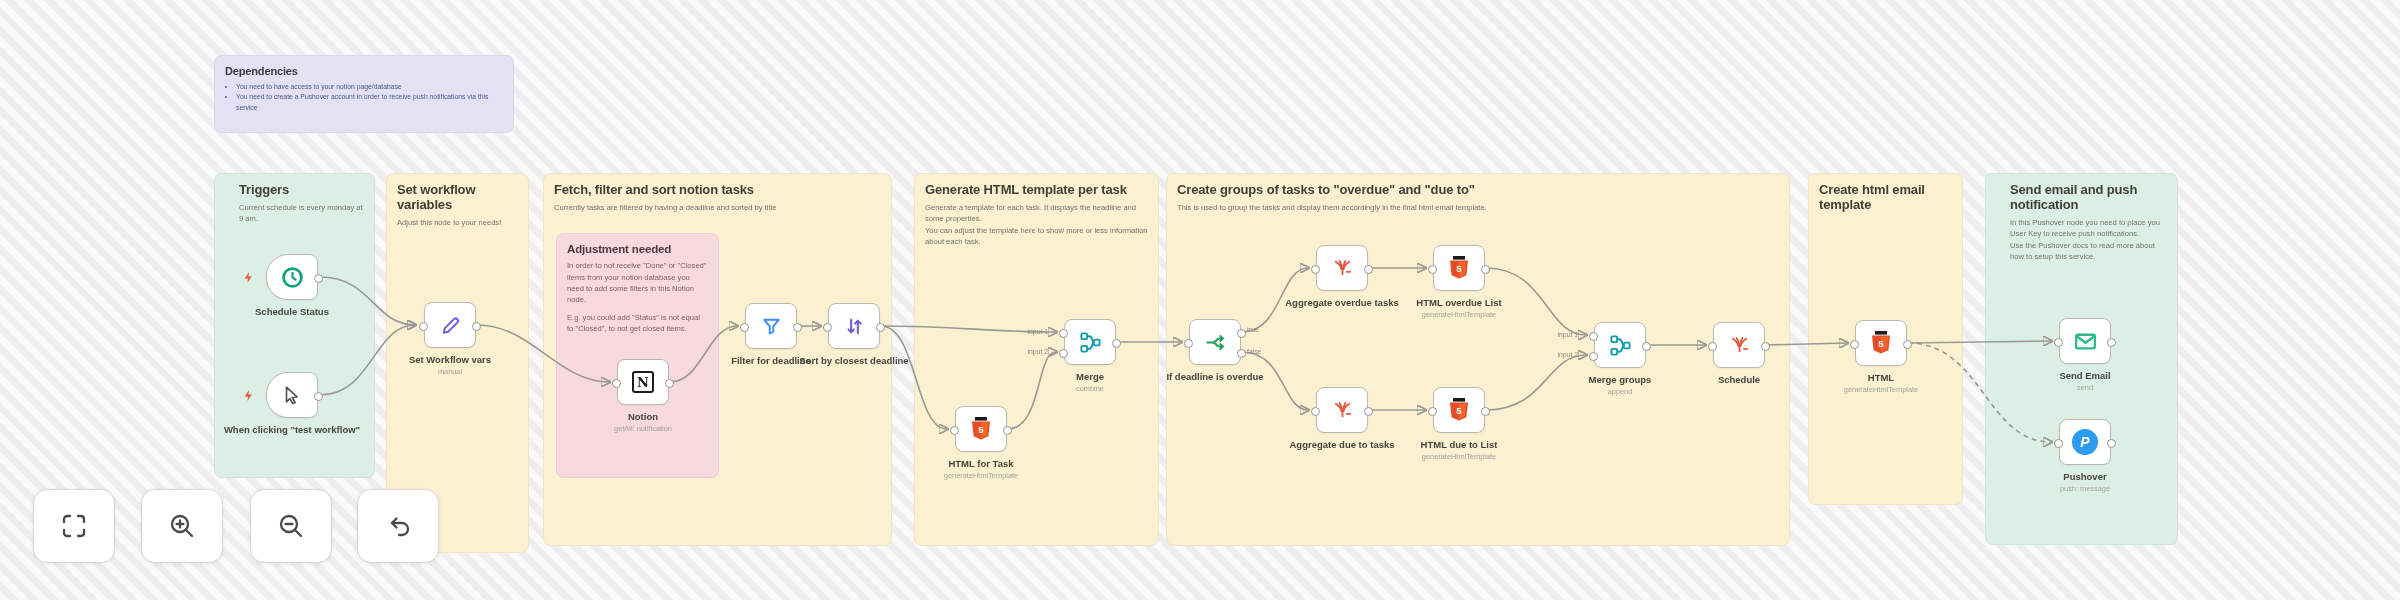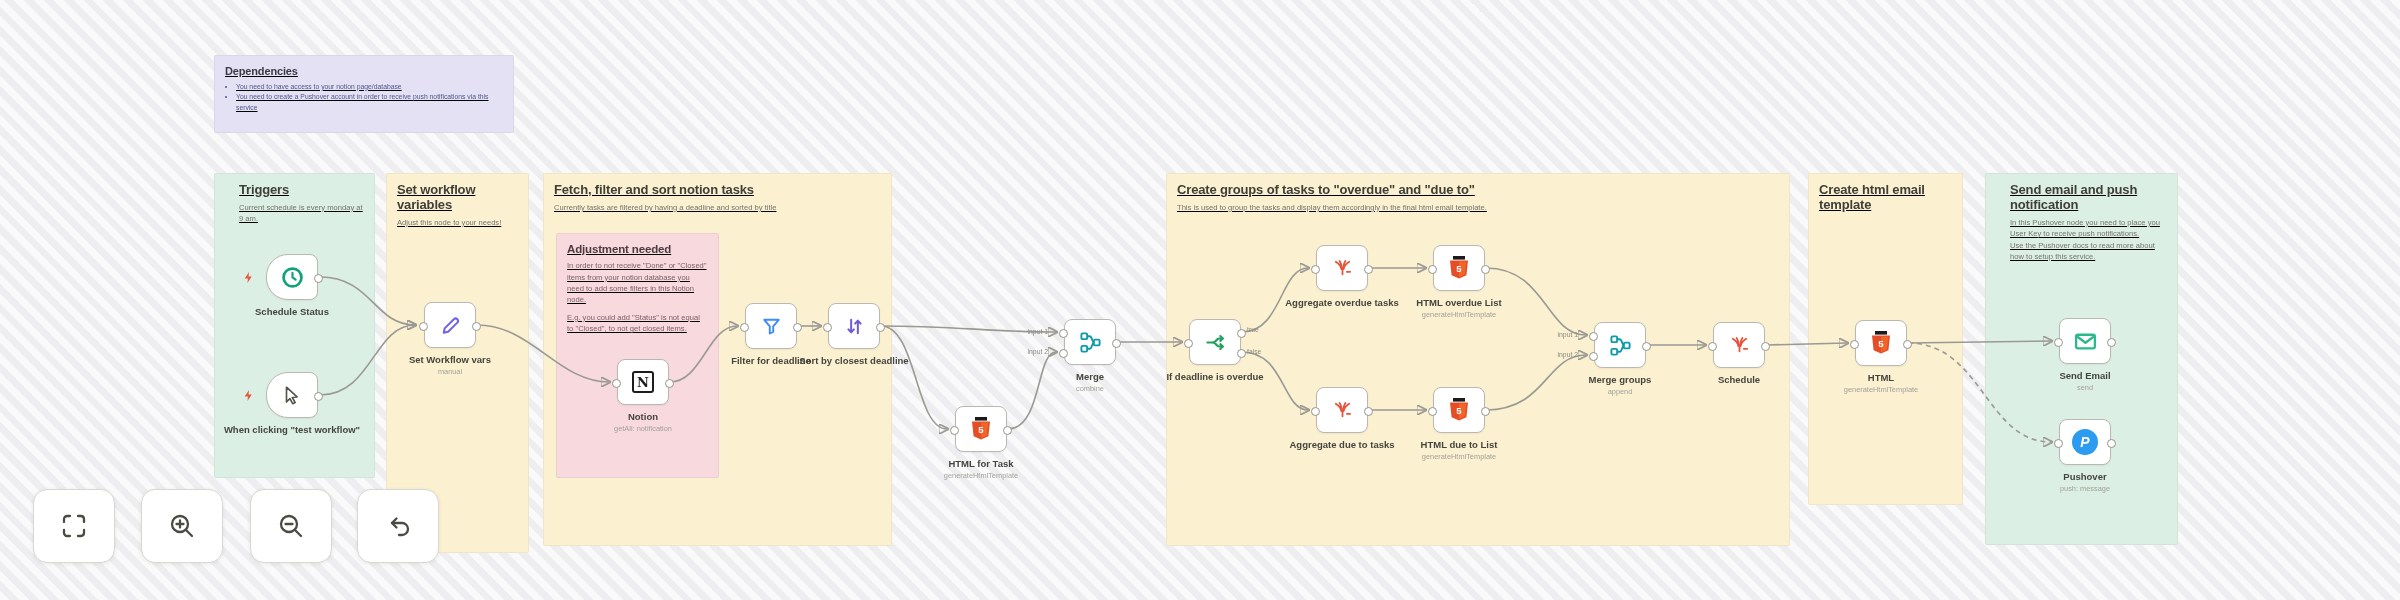--- a/index.html
+++ b/index.html
@@ -5,22 +5,22 @@
   * { box-sizing: border-box; margin: 0; padding: 0; }
   html,body { width:2400px; height:600px; overflow:hidden;
     font-family:"Liberation Sans", sans-serif; }
   #canvas { position:absolute; inset:0; width:2400px; height:600px;
     background-color:#f4f3f5;
     background-image:repeating-linear-gradient(45deg,
       rgba(255,255,255,.55) 0px, rgba(255,255,255,.55) 7px,
       rgba(222,221,225,.28) 7px, rgba(222,221,225,.28) 14px); }
 
   
-  .sticky { position:absolute; border-radius:2px; padding:9px 10px;
-    border:1px solid rgba(0,0,0,.045); z-index:1;text-decoration:underline; }
+  .sticky { position:absolute; border-radius:8px; padding:9px 10px;
+    border:1px solid rgba(0,0,0,.045); z-index:1; }
   .sticky.yellow { background:#fbf0d0; }
   .sticky.green  { background:#dcefe4;padding-left:24px; }
   .sticky.purple { background:#e4e1f4; }
   .sticky.pink   { background:#f7d9de; }
   .sticky .stitle { font-size:13px; font-weight:700; color:#3f3f38;
     letter-spacing:-.15px; line-height:1.15; margin-bottom:4px; }
   .sticky .sbody { font-size:7.6px; line-height:1.5; color:#73736a;
     white-space:pre-line; }
   .purple .stitle { font-size:11px; color:#3a3a44; }
   .purple ul { margin:2px 0 0 11px; }
@@ -104,20 +104,25 @@
     <div class="stitle">Fetch, filter and sort notion tasks</div>
     <div class="sbody">Currently tasks are filtered by having a deadline and sorted by title</div>
   </div>
 
   <div class="sticky pink" style="left:556px;top:233px;width:163px;height:245px">
     <div class="stitle">Adjustment needed</div>
     <div class="sbody">In order to not receive "Done" or "Closed" items from your notion database you need to add some filters in this Notion node.</div>
     <div class="sbody">E.g. you could add "Status" is not equal to "Closed", to not get closed items.</div>
   </div>
 
+  <div class="sticky yellow" style="left:914px;top:173px;width:245px;height:373px">
+    <div class="stitle">Generate HTML template per task</div>
+    <div class="sbody">Generate a template for each task. It displays the headline and some properties.
+You can adjust the template here to show more or less information about each task.</div>
+  </div>
 
   <div class="sticky yellow" style="left:1166px;top:173px;width:624px;height:373px">
     <div class="stitle">Create groups of tasks to "overdue" and "due to"</div>
     <div class="sbody">This is used to group the tasks and display them accordingly in the final html email template.</div>
   </div>
 
   <div class="sticky yellow" style="left:1808px;top:173px;width:155px;height:332px">
     <div class="stitle">Create html email template</div>
   </div>
 

